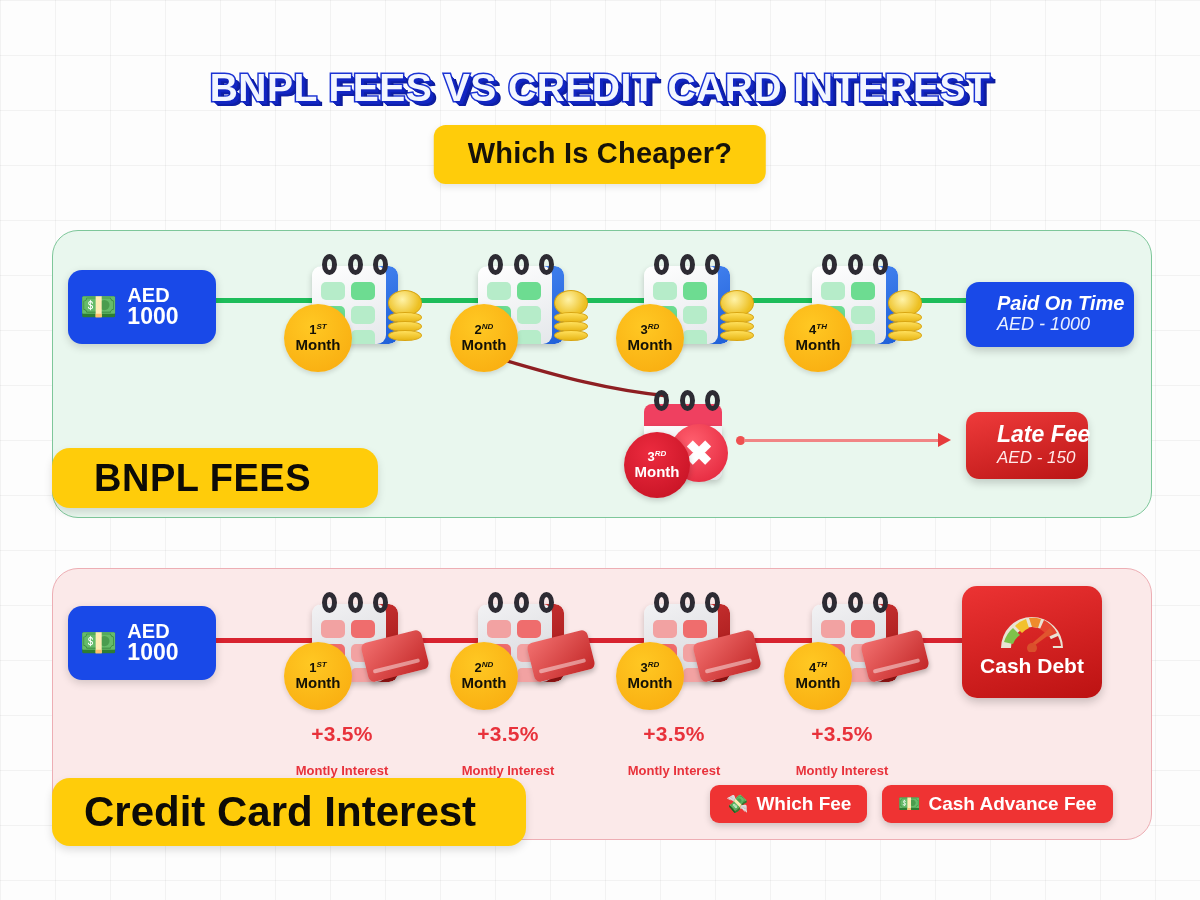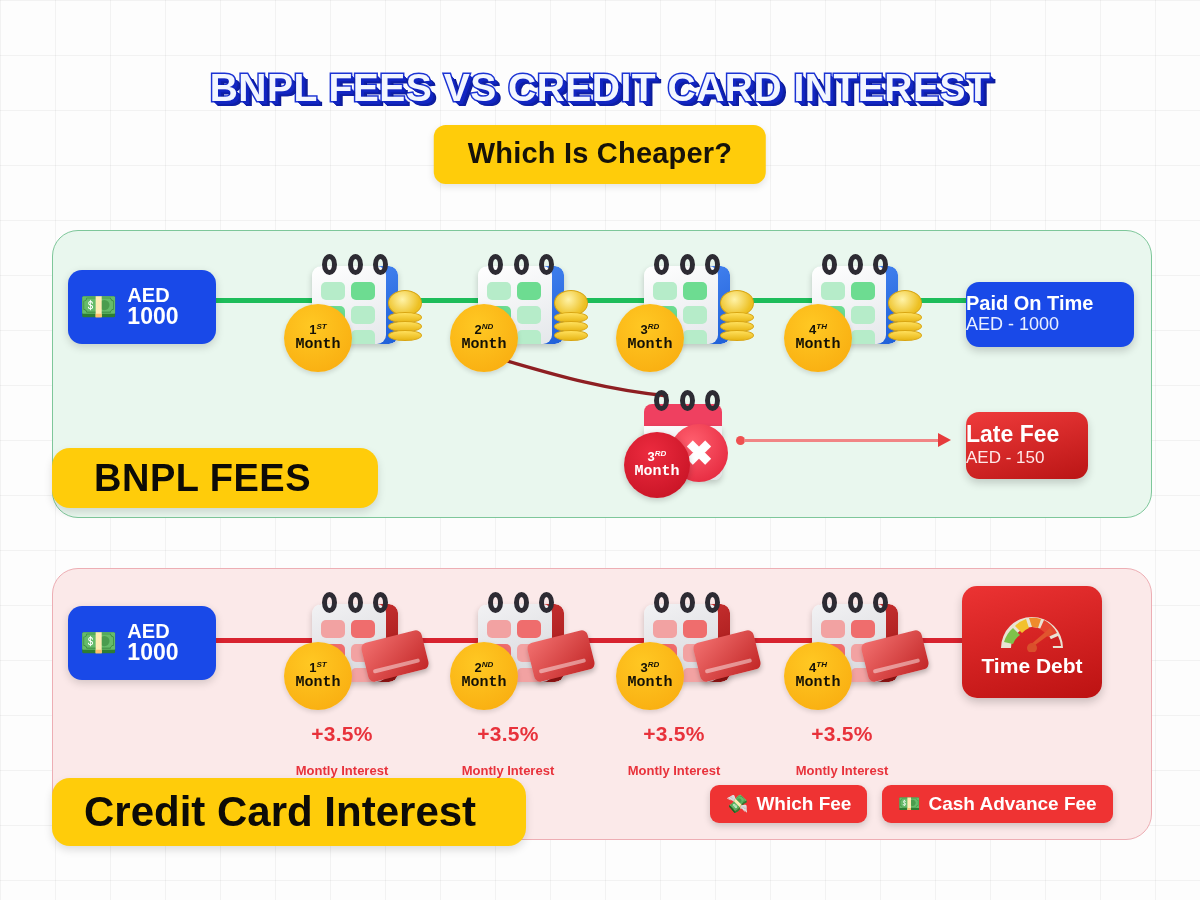--- a/index.html
+++ b/index.html
@@ -178,34 +178,35 @@
     background: radial-gradient(circle at 40% 32%, #ffc823, #f8a90d);
     display: flex; flex-direction: column;
     align-items: center; justify-content: center;
     color: #131107;
     font-weight: bold;
     z-index: 6;
     box-shadow: 0 2px 5px rgba(0,0,0,.14);
   }
   .mb-ord { font-size: 13px; line-height: 1; }
   .mb-ord sup { font-size: 8px; font-style: italic; }
-  .mb-word { font-size: 15px; line-height: 1.05; font-family: Liberation Mono, monospace; }
+  .mb-word { font-size: 15px; line-height: 1.05; }
 
   .interest { position: absolute; left: -22px; top: 122px; width: 160px;
               text-align: center; color: #e8323b; }
   .interest .pct { font-size: 21px; font-weight: bold; letter-spacing: 0.3px; }
   .interest .lbl { font-size: 13px; font-weight: bold; margin-top: 17px; }
 
   
   .result-card {
     position: absolute;
     border-radius: 13px;
-    padding: 10px 0 12px;
+    padding: 10px 31px 12px;
     box-shadow: 0 4px 9px rgba(0,0,0,0.18);
     line-height: 1.12;
+    font-style: italic;
   }
   .rc-paid {
     left: 966px; top: 282px; width: 168px;
     background: #1949e8;
   }
   .rc-late {
     left: 966px; top: 412px; width: 122px;
     background: linear-gradient(165deg, #ef3b3b, #ba1515);
   }
   .rc-title { color: #fff; font-weight: bold; font-size: 20px; white-space: nowrap; }
@@ -608,21 +609,21 @@
     <svg width="74" height="46" viewBox="0 0 74 46">
       <path d="M6 42 A31 31 0 0 1 68 42 L58 42 A21 21 0 0 0 16 42 Z" fill="#e9e2d3"></path>
       <path d="M9 36 A29 29 0 0 1 18 22 L25 29 A20 20 0 0 0 18 38 Z" fill="#7ec24a"></path>
       <path d="M20 20 A29 29 0 0 1 31 13 L34 22 A20 20 0 0 0 27 27 Z" fill="#f2c12e"></path>
       <path d="M34 12 A29 29 0 0 1 46 13 L43 22 A20 20 0 0 0 37 21 Z" fill="#ef8b2c"></path>
       <path d="M49 14 A29 29 0 0 1 62 27 L53 31 A20 20 0 0 0 45 23 Z" fill="#e5452f"></path>
       <path d="M63 30 A29 29 0 0 1 66 40 L56 40 A20 20 0 0 0 54 34 Z" fill="#cf2020"></path>
       <path d="M36 42 L34 40 L55 22 L58 26 Z" fill="#e0552e"></path>
       <circle cx="37" cy="42" r="5" fill="#d9502b"></circle>
     </svg>
-    <span class="hd-label">Time Debt</span>
+    <span class="hd-label">Cash Debt</span>
   </div>
 
   <div class="fee-pill fee-annual">
     <span class="fee-emoji">💸</span>
     <span>Which Fee</span>
   </div>
   <div class="fee-pill fee-cash">
     <span class="fee-emoji">💵</span>
     <span>Cash Advance Fee</span>
   </div>

